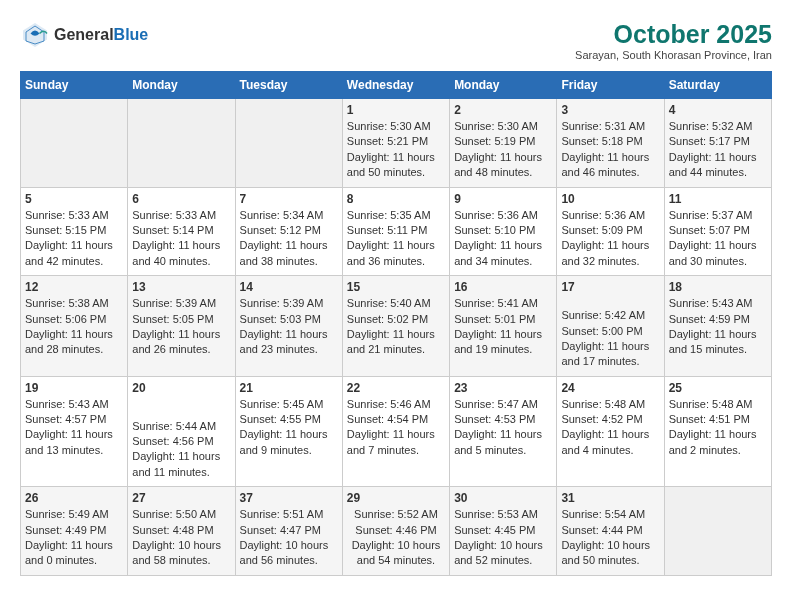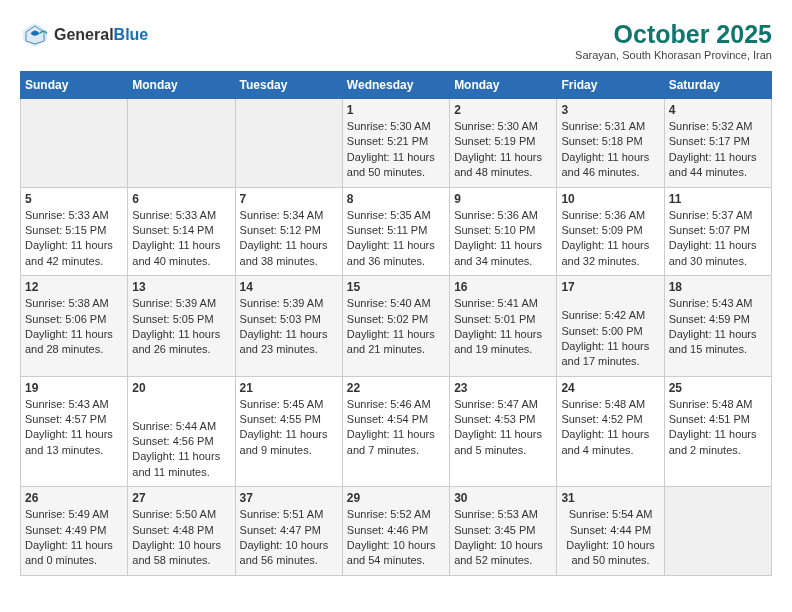--- a/index.html
+++ b/index.html
@@ -317,35 +317,35 @@
         </td>
         <td>
           <span class="day-number">37</span>
           <div class="cell-info" style="white-space: pre-line;">Sunrise: 5:51 AM
 Sunset: 4:47 PM
 Daylight: 10 hours
 and 56 minutes.</div>
         </td>
         <td>
           <span class="day-number">29</span>
-          <div class="cell-info" style="white-space: pre-line;">Sunrise: 5:52 AM
+          <div class="cell-info" style="white-space: pre-line; text-align: center;">Sunrise: 5:52 AM
 Sunset: 4:46 PM
 Daylight: 10 hours
 and 54 minutes.</div>
         </td>
         <td>
           <span class="day-number">30</span>
           <div class="cell-info" style="white-space: pre-line;">Sunrise: 5:53 AM
-Sunset: 3:45 PM
+Sunset: 4:45 PM
 Daylight: 10 hours
 and 52 minutes.</div>
         </td>
         <td>
           <span class="day-number">31</span>
-          <div class="cell-info" style="white-space: pre-line; text-align: center;">Sunrise: 5:54 AM
+          <div class="cell-info" style="white-space: pre-line;">Sunrise: 5:54 AM
 Sunset: 4:44 PM
 Daylight: 10 hours
 and 50 minutes.</div>
         </td>
         <td class="empty-cell"></td>
       </tr>
     </tbody>
 </table>
 
 </body></html>

